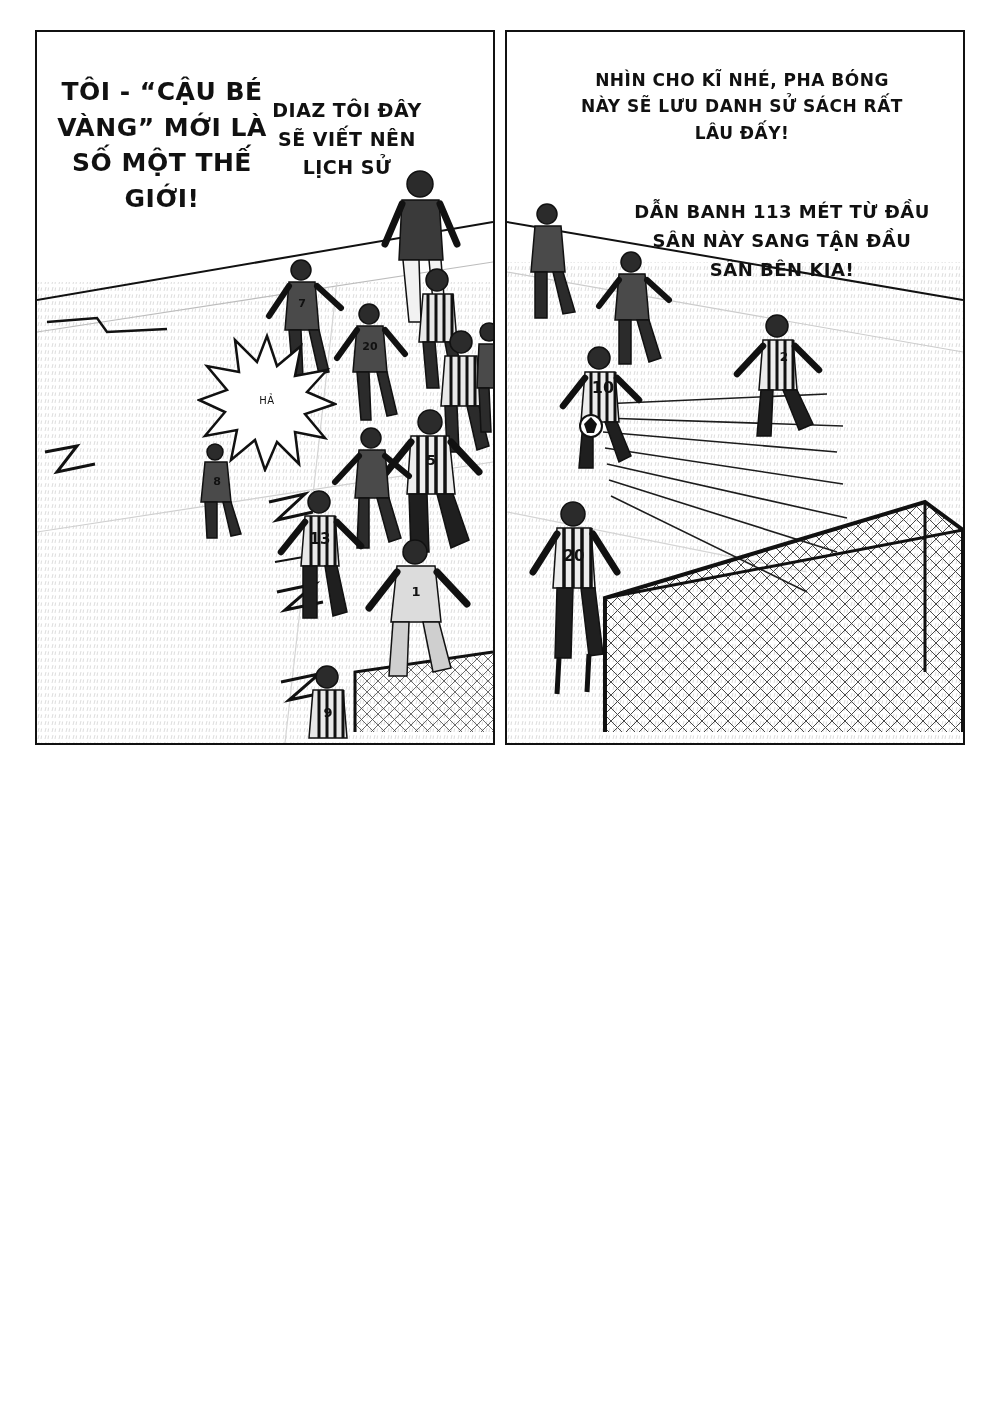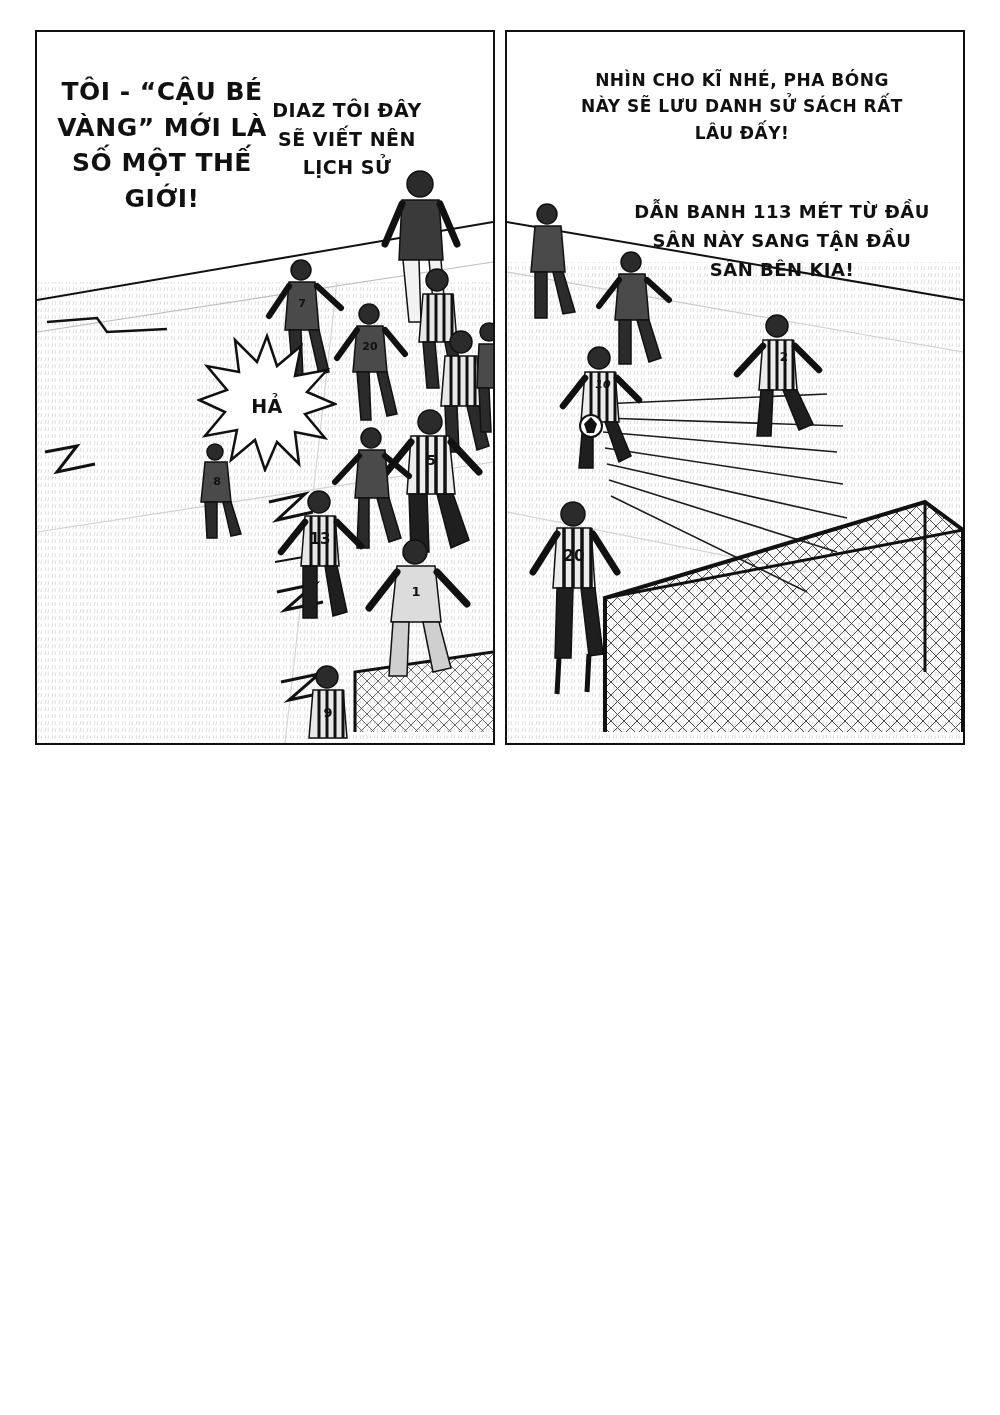--- a/index.html
+++ b/index.html
@@ -58,21 +58,21 @@
   #shout-diaz {
     left: 235px; top: 64px; width: 150px;
     font-size: 19px; line-height: 1.5;
   }
   #narration-left {
     left: 40px; top: 500px; width: 190px;
     font-size: 14.5px; line-height: 1.62; letter-spacing: 0.3px;
   }
   #sfx-ha {
     left: 200px; top: 362px; width: 60px;
-    font-size: 19px; font-weight: 700;
+    font-size: 10px; font-weight: 400;
   }
   #shout-watch {
     left: 70px; top: 35px; width: 330px;
     font-size: 17px; line-height: 1.55;
   }
   #shout-113 {
     left: 85px; top: 165px; width: 300px;
     font-size: 18px; line-height: 1.62; margin-left: 40px;
   }
 
@@ -334,18 +334,18 @@
         <g>
           <circle cx="84" cy="394" r="11" fill="#ffffff" stroke="#111" stroke-width="2"></circle>
           <path d="M84 385 L90 392 L87 401 L80 401 L77 392 Z" fill="#111"></path>
         </g>
       </svg>
     </div>
 
     <div class="caption" id="shout-watch">NHÌN CHO KĨ NHÉ, PHA BÓNG NÀY SẼ LƯU DANH SỬ SÁCH RẤT LÂU ĐẤY!</div>
     <div class="caption" id="shout-113">DẪN BANH 113 MÉT TỪ ĐẦU SÂN NÀY SANG TẬN ĐẦU SÂN BÊN KIA!</div>
 
-    <span class="jersey-num" style="left:84px; top:346px; font-size:11px;font-style:italic;">10</span>
+    <span class="jersey-num" style="left:84px; top:346px; font-size:16px;">10</span>
     <span class="jersey-num" style="left:265px; top:318px; font-size:12px;">2</span>
     <span class="jersey-num" style="left:55px; top:515px; font-size:15px;">20</span>
   </div>
 
 </div>
 
 </body></html>

